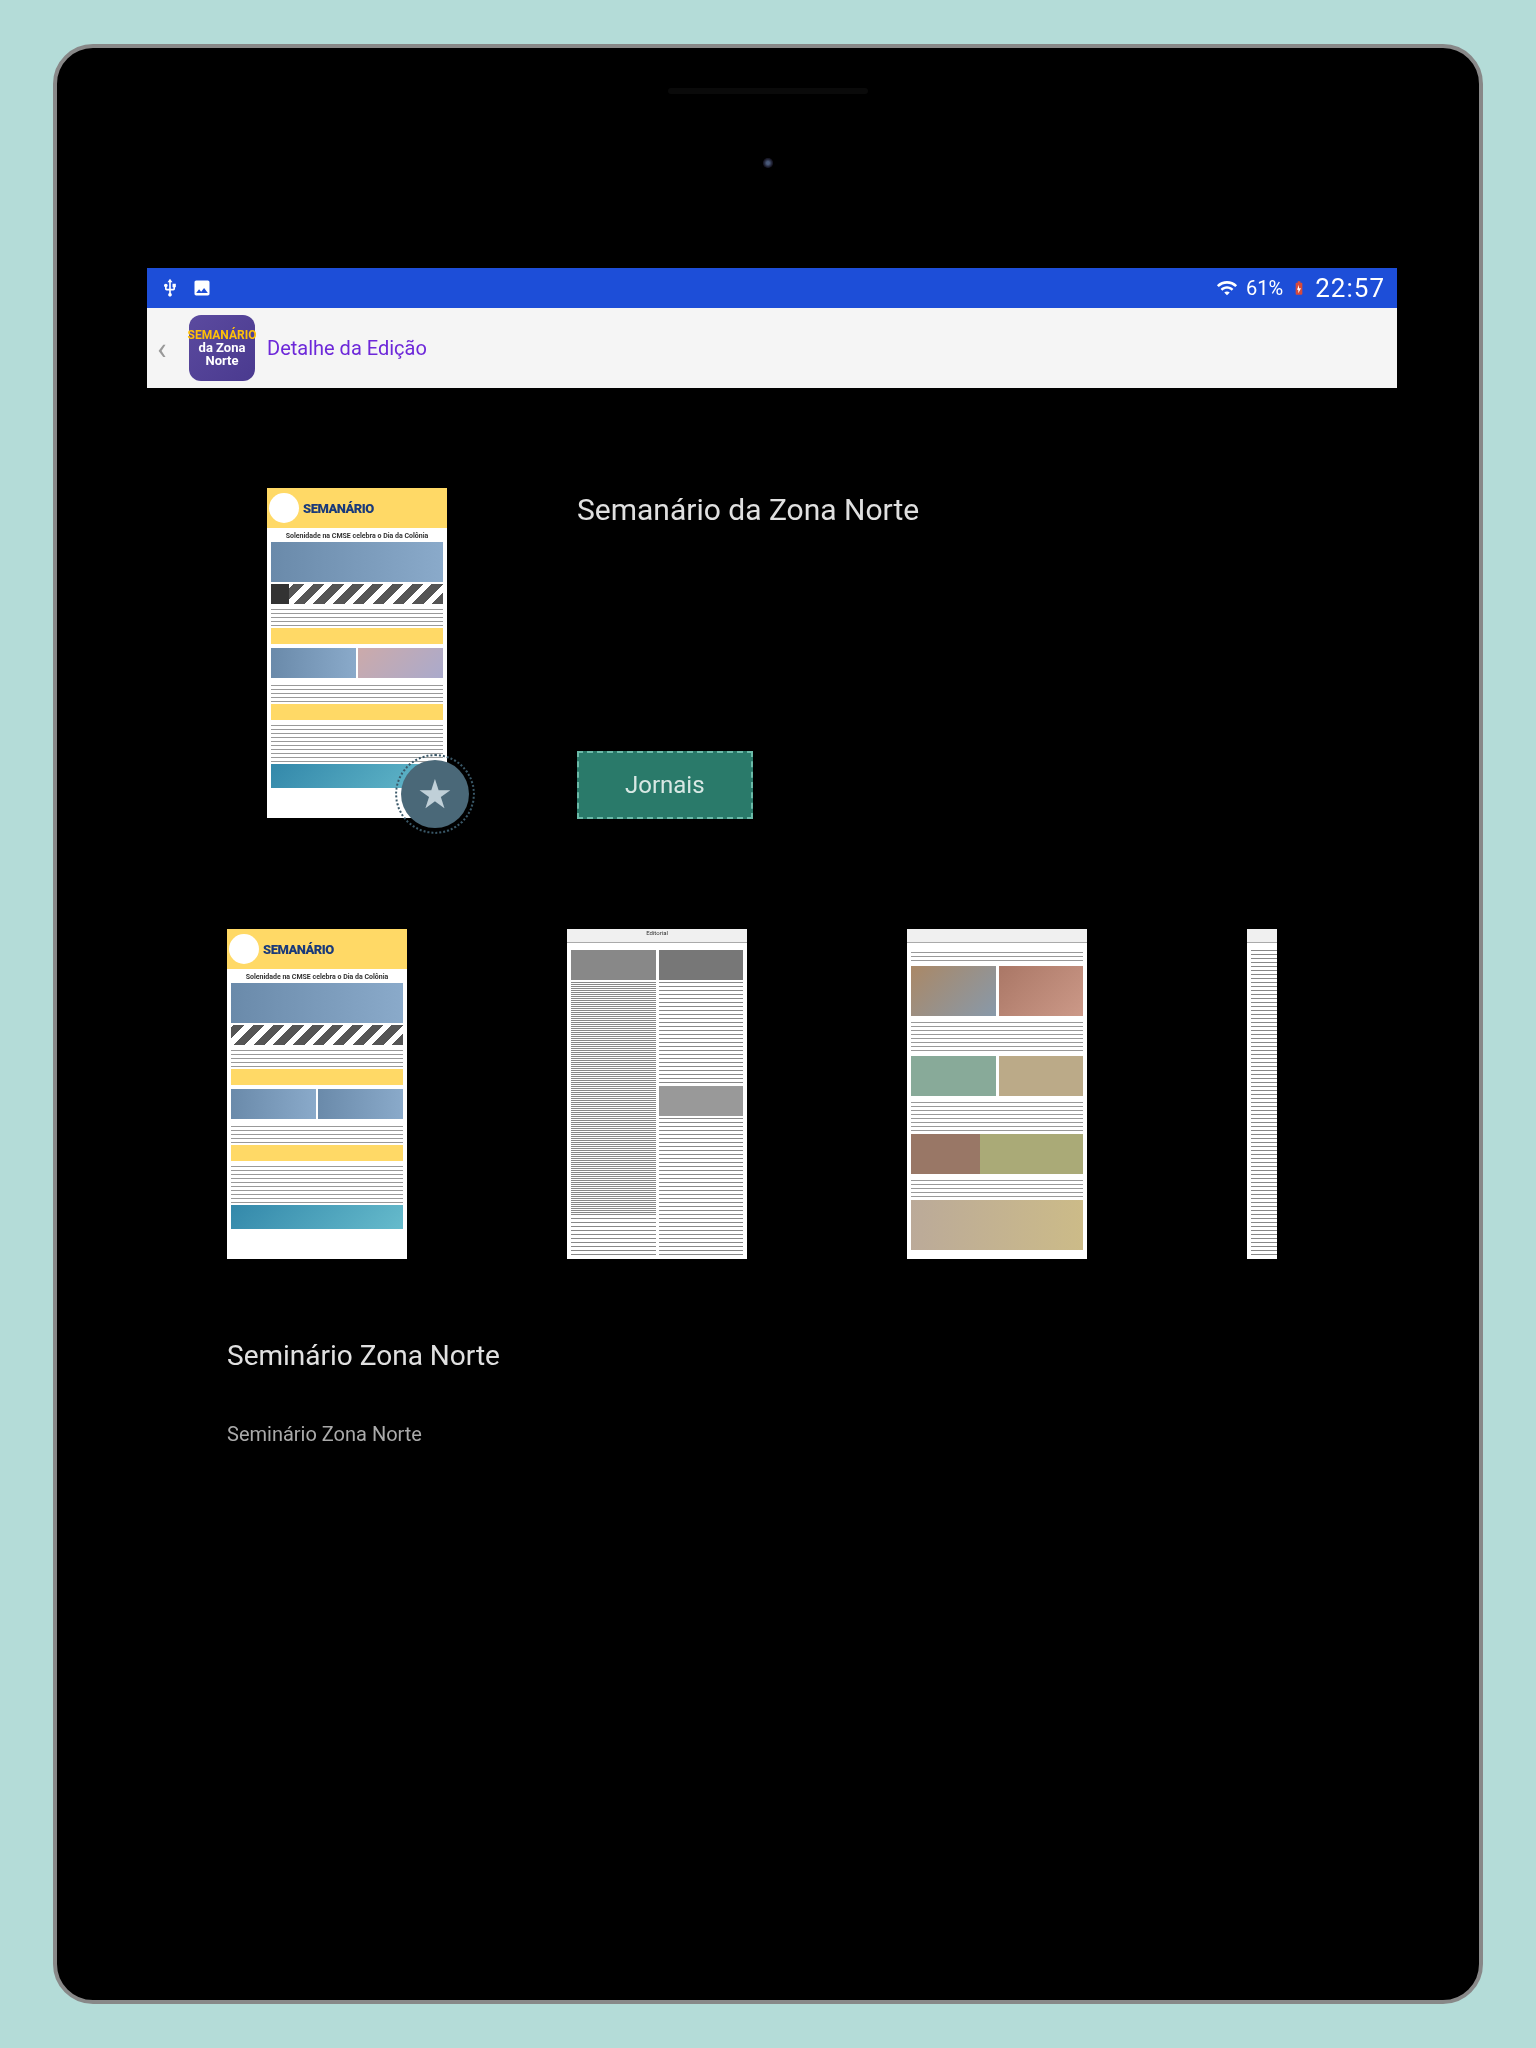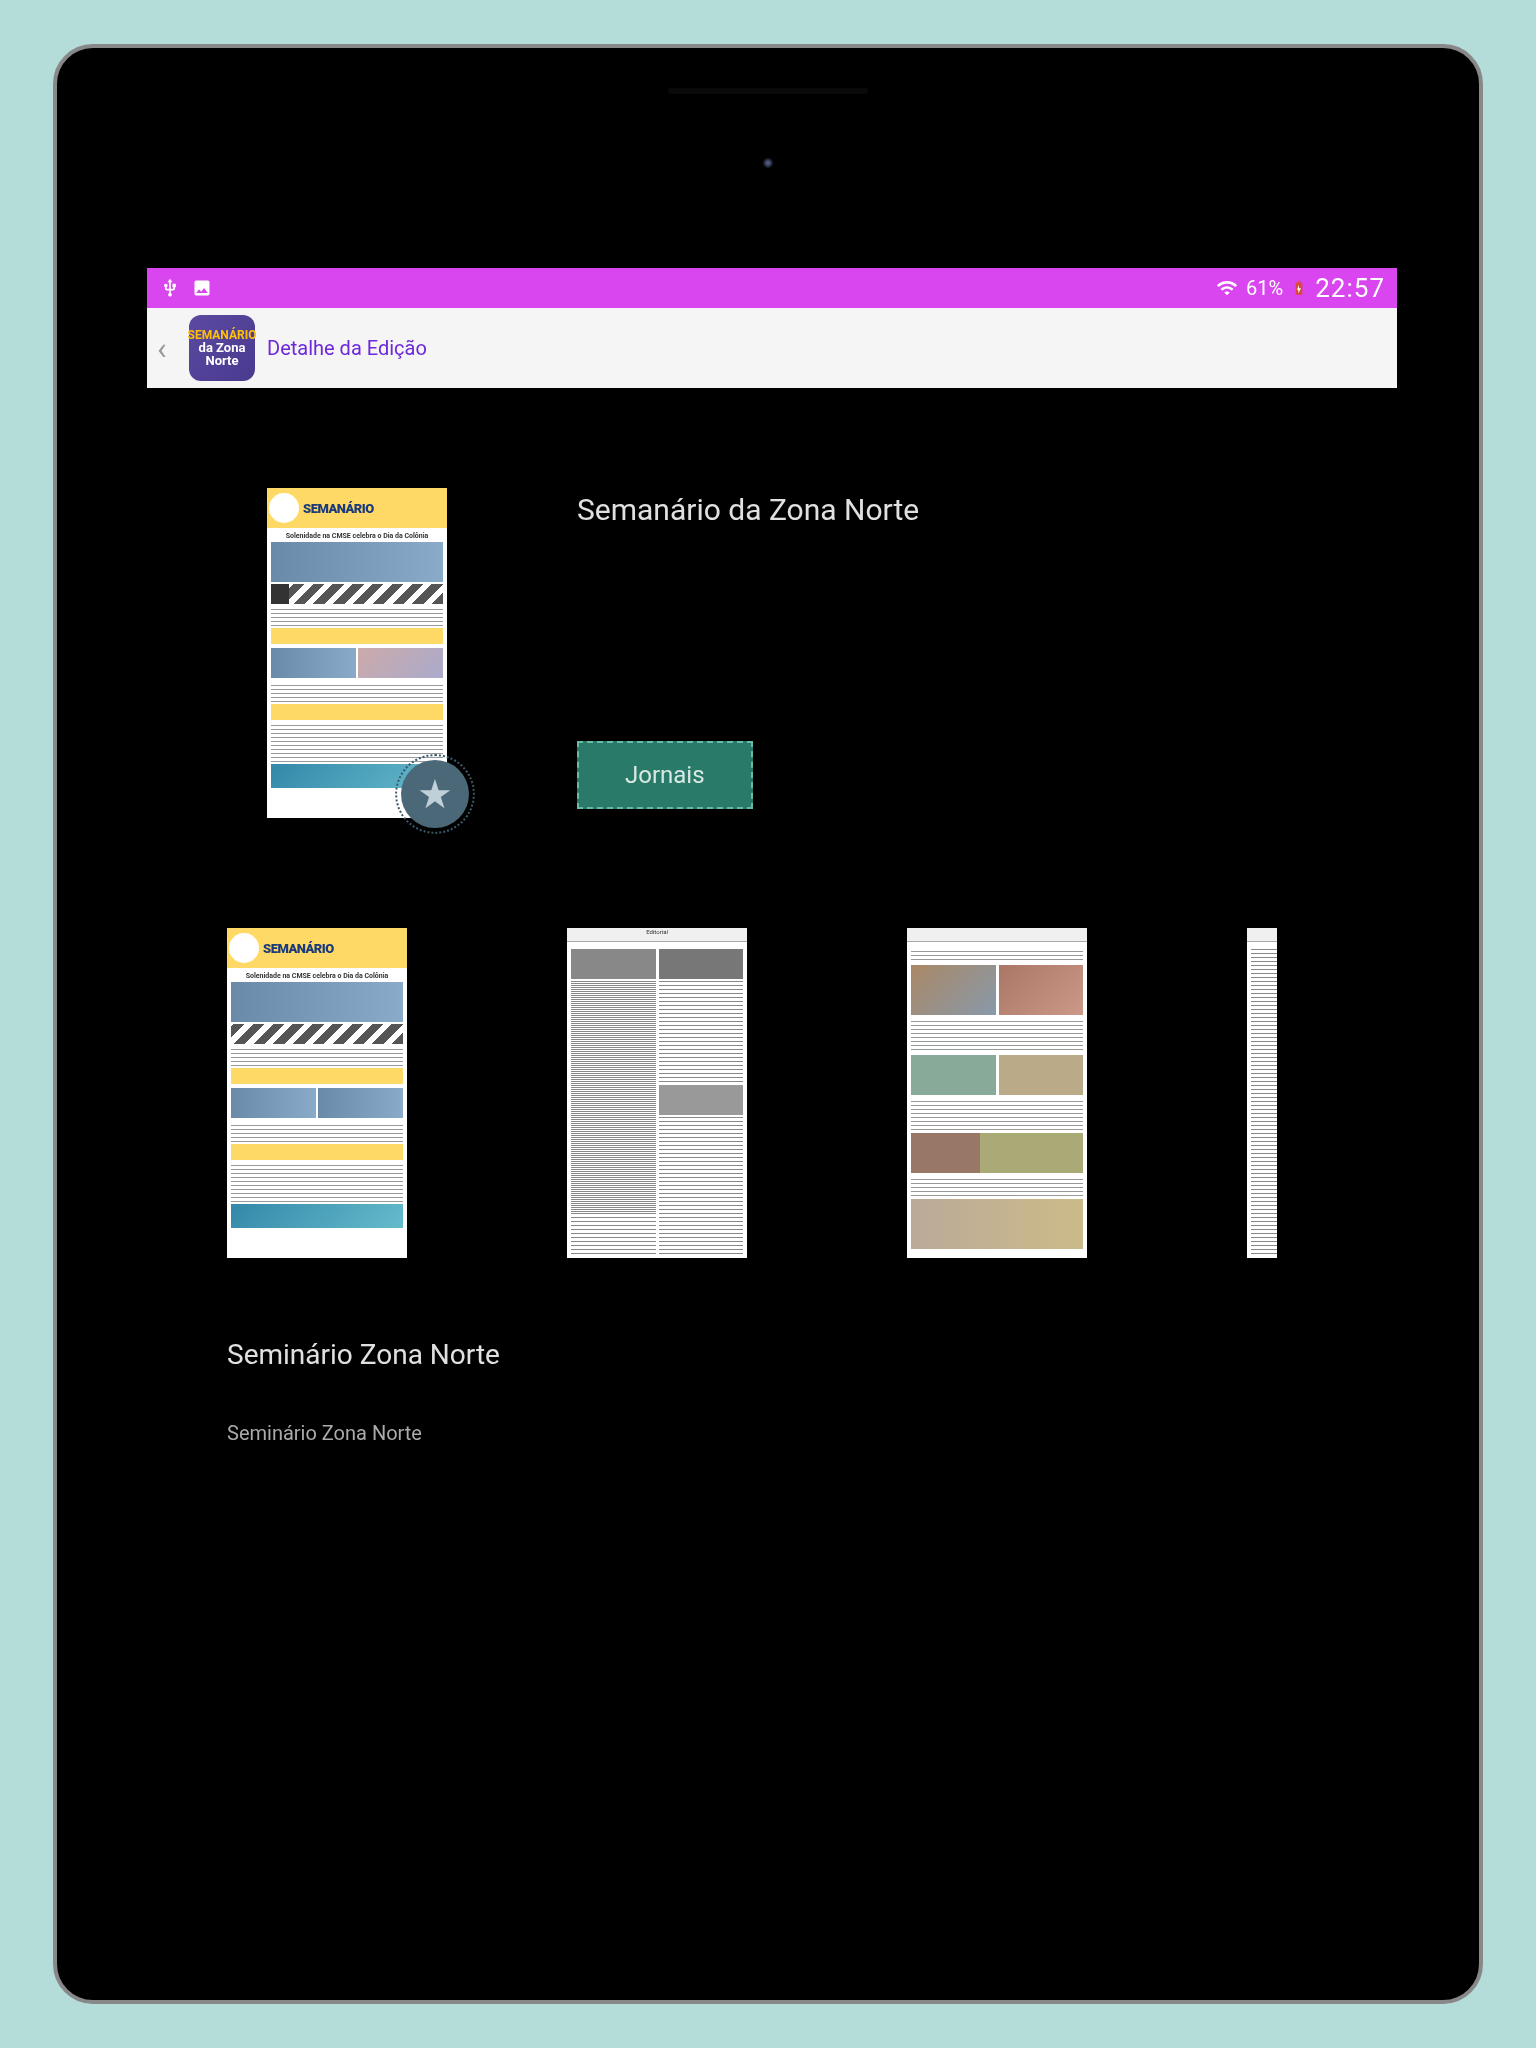--- a/index.html
+++ b/index.html
@@ -44,21 +44,21 @@
     .screen {
       position: absolute;
       top: 220px;
       left: 90px;
       width: 1250px;
       height: 1700px;
       background: #000;
     }
     .status-bar {
       height: 40px;
-      background: #d946ef;
+      background: #1d4ed8;
       display: flex;
       align-items: center;
       padding: 0 12px;
       color: #fff;
       font-size: 22px;
     }
     .status-left { display: flex; gap: 10px; align-items: center; }
     .status-right { margin-left: auto; display: flex; gap: 8px; align-items: center; }
     .status-icon { width: 22px; height: 22px; display: flex; align-items: center; justify-content: center; }
     .wifi-icon svg { width: 24px; height: 24px; }
@@ -176,21 +176,21 @@
     }
     .star-outer::before {
       content: "";
       position: absolute;
       inset: -6px;
       border-radius: 50%;
       border: 2px dotted #3a5868;
     }
 
     .detail-info { flex: 1; padding-top: 4px; }
-    .edition-title { font-size: 30px; color: #e0e0e0; margin-bottom: 14px; }
+    .edition-title { font-size: 30px; color: #e0e0e0; margin-bottom: 24px; }
     .edition-sub { font-size: 20px; color: #bbb; margin-bottom: 30px; }
     .edition-cat { font-size: 22px; color: #ccc; display: flex; align-items: center; gap: 14px; }
     .chevron { color: #666; font-size: 22px; }
 
     .download-btn {
       margin-top: 200px;
       display: inline-block;
       padding: 18px 46px;
       background: #2a7a6a;
       border: 2px dashed #6abaa8;

